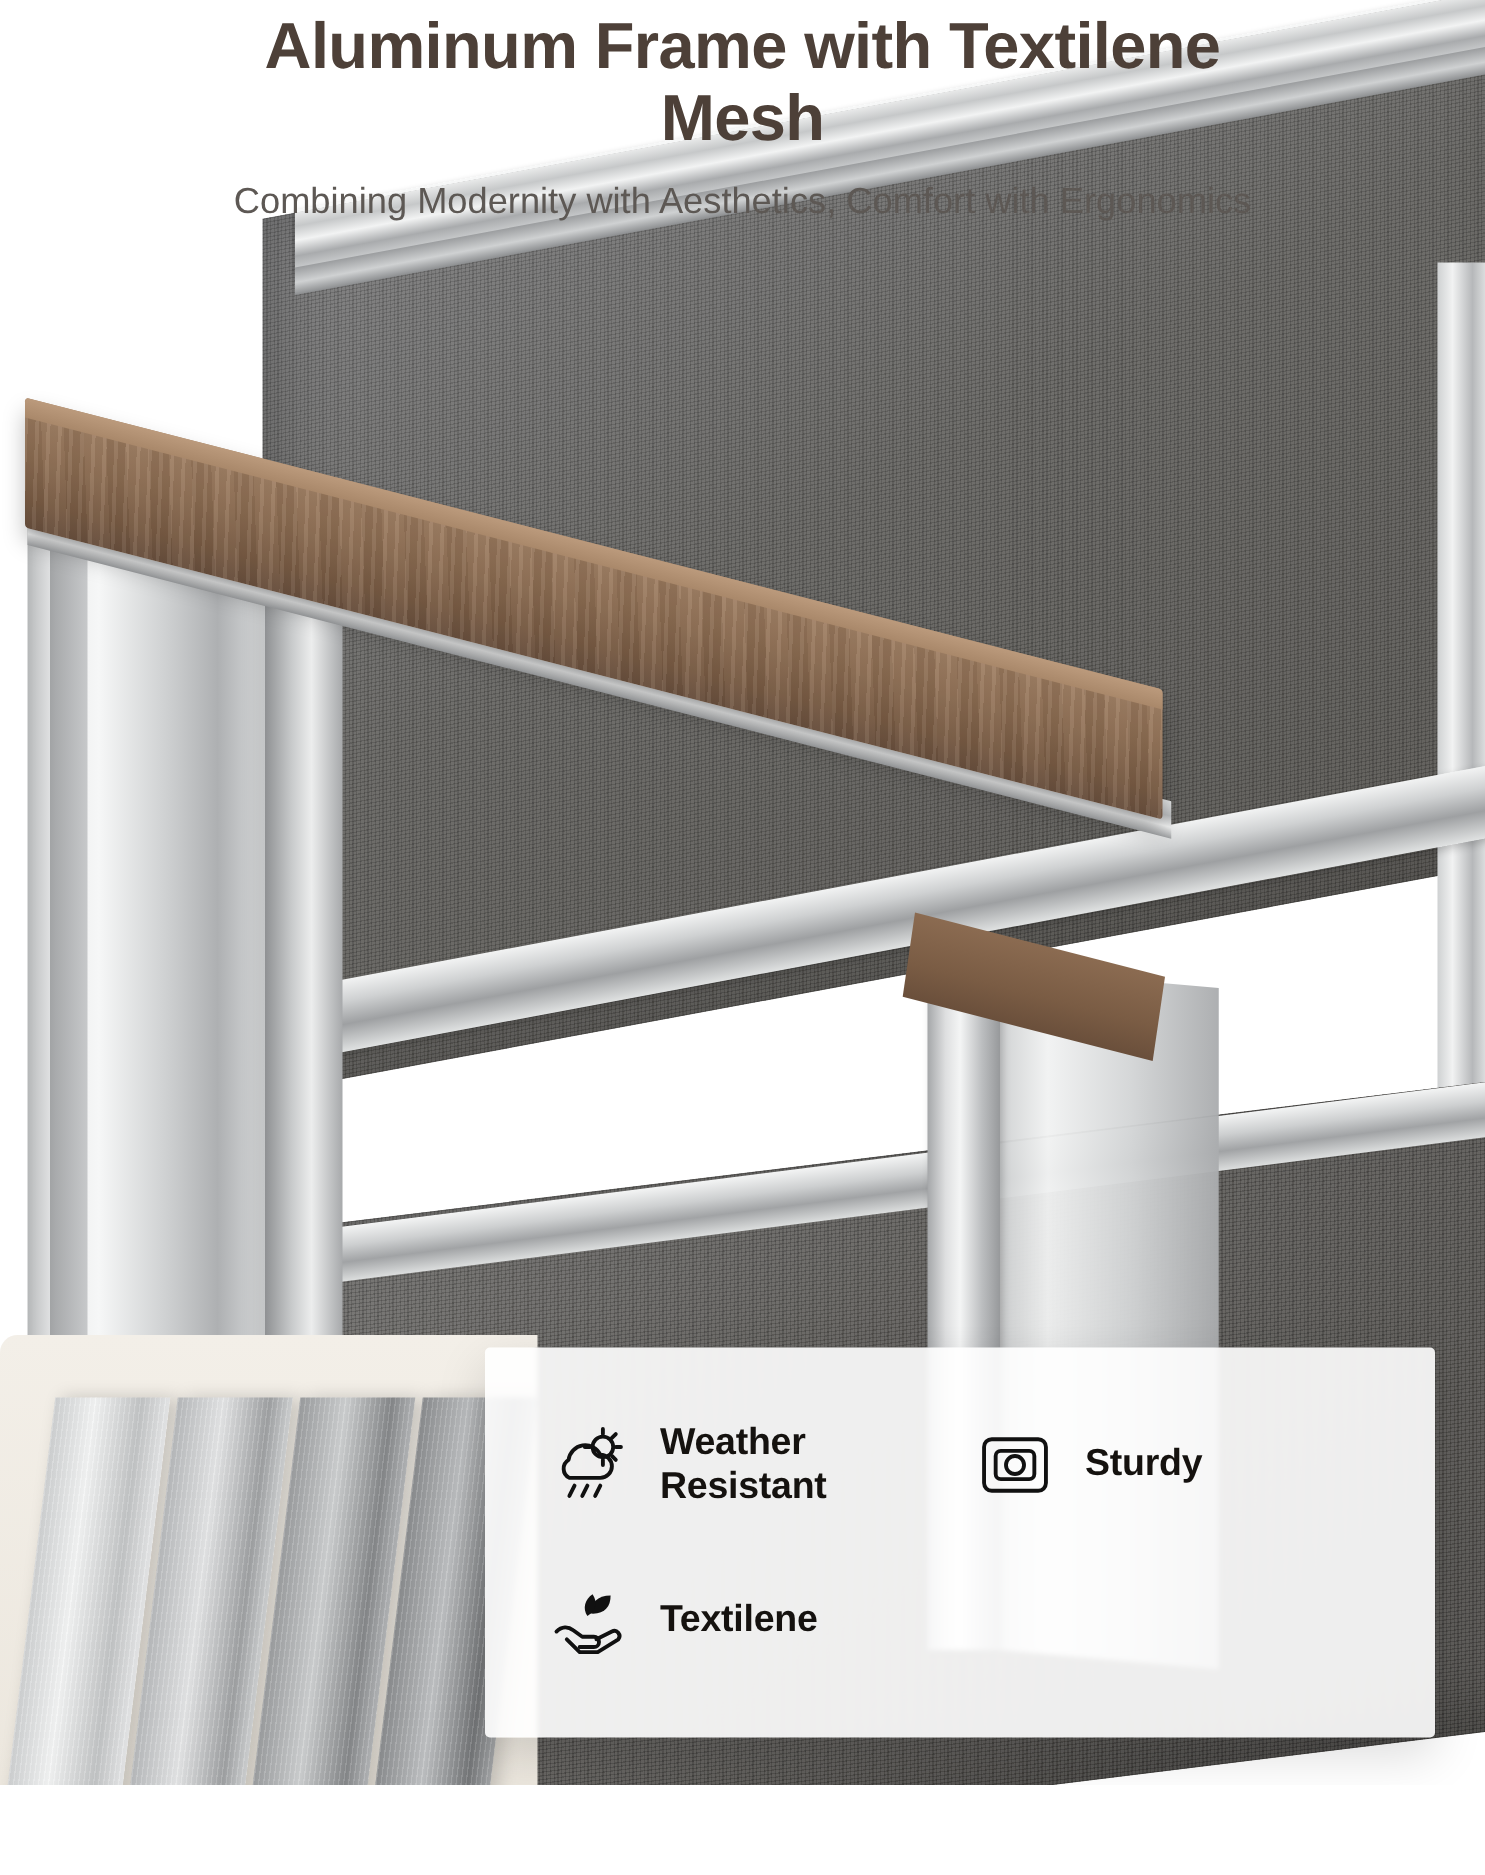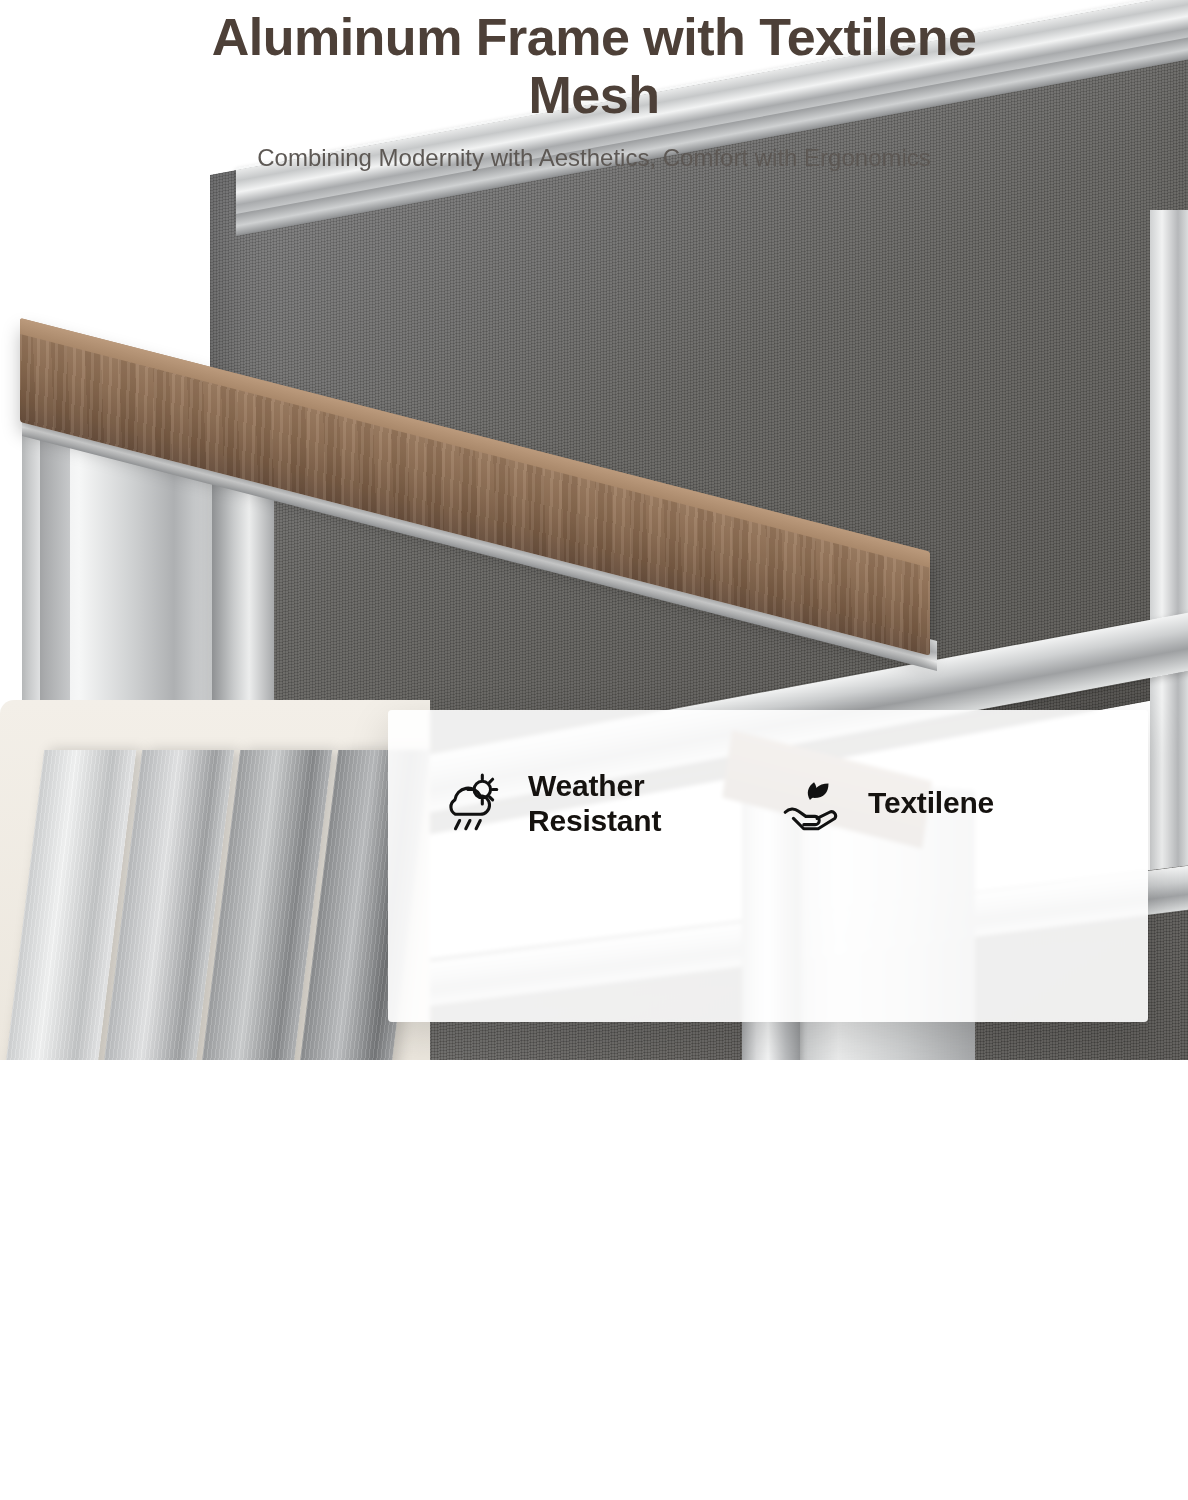--- a/index.html
+++ b/index.html
@@ -4,21 +4,21 @@
 <style>
   * { box-sizing: border-box; margin: 0; padding: 0; }
   html, body {
     width: 1188px; height: 1500px;
     font-family: "Liberation Sans", sans-serif;
     background: #ffffff;
     overflow: hidden;
   }
   .page {
     position: relative;
-    width: 1188px; height: 1060px;
+    width: 1188px; height: 1428px;
     background: #ffffff;
     overflow: hidden;
   }
 
   
   .header {
     position: absolute;
     top: 0; left: 0;
     width: 1188px;
     padding-top: 8px;
@@ -30,21 +30,21 @@
     font-size: 52px;
     font-weight: bold;
     color: #4d4038;
     line-height: 1.12;
     letter-spacing: -0.5px;
     max-width: 820px;
     margin: 0 auto;
   }
   .subhead {
     margin-top: 18px;
-    font-size: 24px;
+    font-size: 29px;
     color: #5d5854;
     line-height: 1.35;
     font-weight: 400;
   }
 
   
   .scene {
     position: absolute;
     inset: 0;
     overflow: hidden;
@@ -349,20 +349,30 @@
           <circle cx="42" cy="18" r="8"></circle>
           <path d="M42 4v4M42 28v4M56 18h-4M32 18h-4M52 8l-3 3M52 28l-3-3"></path>
           <path d="M16 42h24a9 9 0 0 0 0-18 13 13 0 0 0-24.6 4A8 8 0 0 0 16 42z"></path>
           <path d="M20 48l-4 8M30 48l-4 8M40 48l-4 8"></path>
         </svg>
       </span>
       <span class="feature-label">Weather Resistant</span>
     </div>
 
 
+    <div class="feature">
+      <span class="feature-icon">
+        <svg viewBox="0 0 64 64" fill="none" stroke="currentColor" stroke-width="3" stroke-linecap="round" stroke-linejoin="round">
+          <rect x="8" y="12" width="48" height="40" rx="6"></rect>
+          <rect x="17" y="21" width="30" height="22" rx="4"></rect>
+          <circle cx="32" cy="32" r="7"></circle>
+        </svg>
+      </span>
+      <span class="feature-label">Sturdy</span>
+    </div>
 
     <div class="feature">
       <span class="feature-icon">
         <svg viewBox="0 0 64 64" fill="none" stroke="currentColor" stroke-width="3" stroke-linecap="round" stroke-linejoin="round">
           <path d="M32 26c0-8 6-14 16-14 0 9-5 15-16 14z" fill="currentColor" stroke="none"></path>
           <path d="M30 28c-4-6-2-13 4-17 4 6 3 12-4 17z" fill="currentColor" stroke="none"></path>
           <path d="M6 40c4-4 9-4 13-1l7 5h9a4 4 0 0 1 0 8H24"></path>
           <path d="M14 46l10 10h14l16-10a4 4 0 0 0-5-6l-12 6"></path>
         </svg>
       </span>

